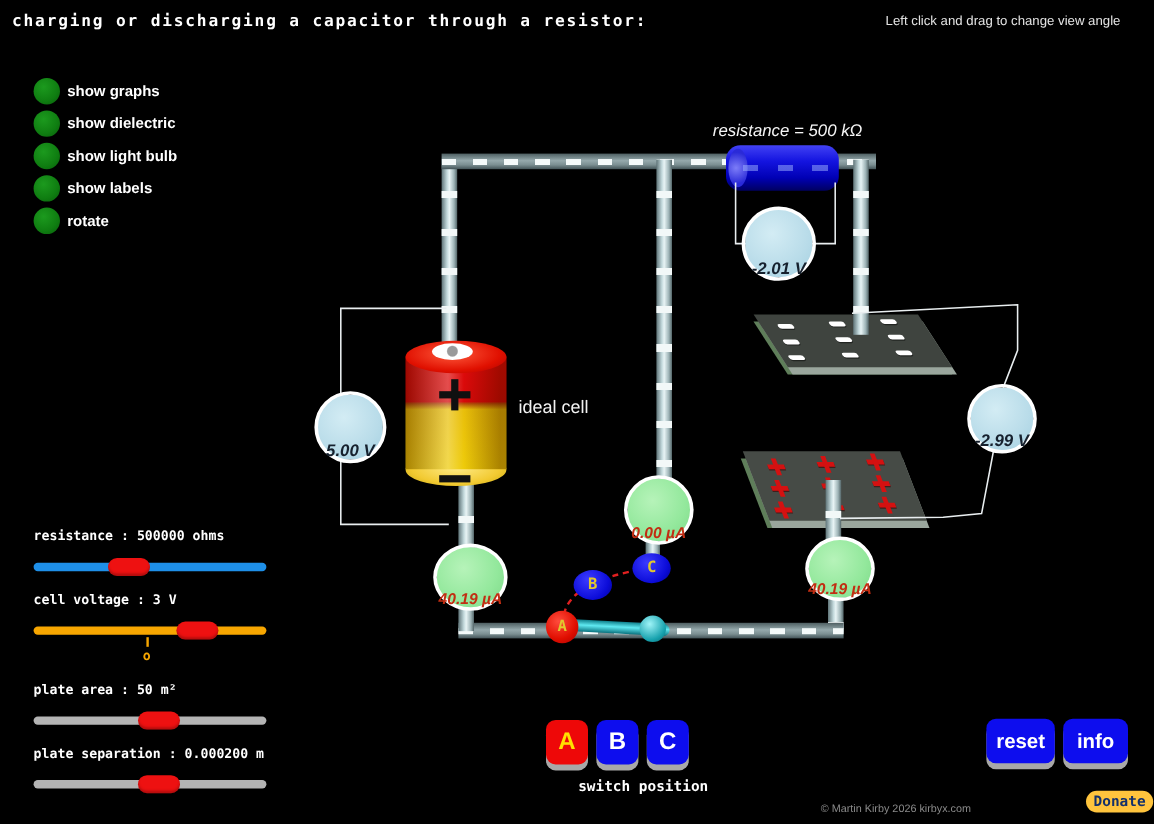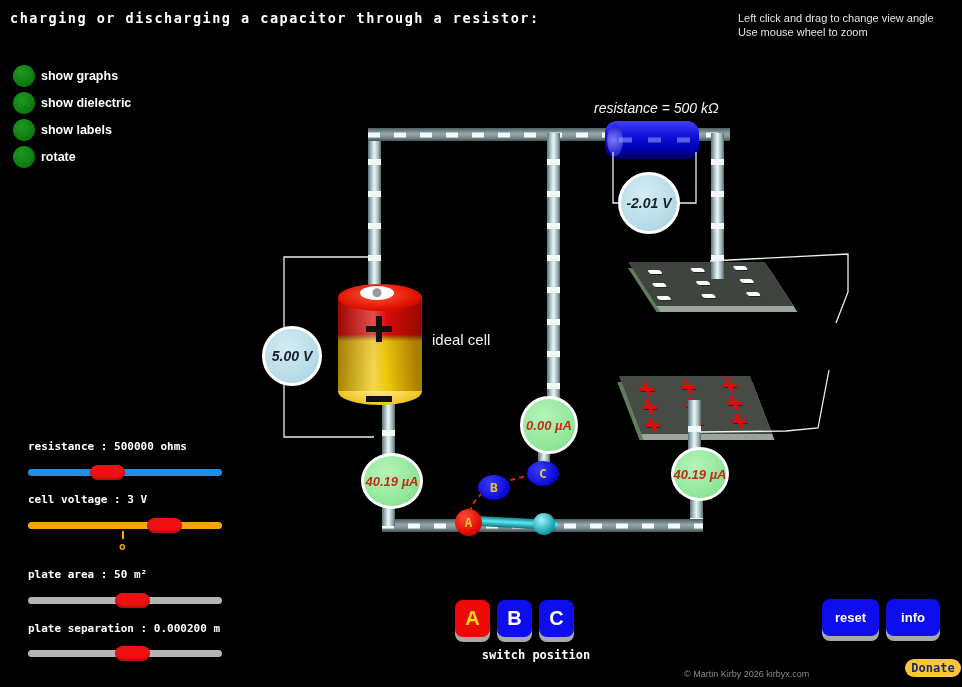--- a/index.html
+++ b/index.html
@@ -6,21 +6,21 @@
   #stage{position:relative;width:962px;height:687px;background:#000;overflow:hidden;
          font-family:"Liberation Sans",sans-serif;}
   .abs{position:absolute;}
 
   
   #page-title{left:10px;top:10px;color:#fff;font-family:"DejaVu Sans Mono",monospace;
     font-weight:bold;font-size:13.5px;letter-spacing:1.5px;white-space:nowrap;}
   #instructions{right:16px;top:11px;color:#e3e3e3;font-size:11px;line-height:14px;text-align:left;width:208px;}
 
   
-  #checkboxes{left:13px;top:65px;}
+  #checkboxes{left:28px;top:65px;}
   .cb-row{display:flex;align-items:center;height:22px;margin-bottom:5px;}
   .cb-dot{width:22px;height:22px;border-radius:50%;flex:0 0 22px;
     background:radial-gradient(circle at 38% 34%,#1c9a1e,#0f7d11 60%,#085c0a);}
   .cb-label{color:#fff;font-size:12.5px;font-weight:600;margin-left:6px;white-space:nowrap;}
 
   
   .sl-label{color:#fff;font-family:"DejaVu Sans Mono",monospace;font-weight:bold;font-size:11px;white-space:nowrap;}
   .sl-track{height:7px;width:194px;border-radius:4px;}
   .sl-thumb{position:absolute;width:35px;height:15px;border-radius:8px;background:#ee1111;
     box-shadow:inset 0 -2px 2px rgba(0,0,0,.25);}
@@ -32,21 +32,21 @@
     background:linear-gradient(to right,#5f7478,#c3d9dc 35%,#e8f4f5 50%,#9db3b6 80%,#536568);}
   .wire-v::after{content:"";position:absolute;inset:0;
     background:repeating-linear-gradient(to bottom,transparent 0 26px,#f2f8f8 26px 32px);}
   .wire-h{position:absolute;z-index:1;
     background:linear-gradient(to bottom,#4e5f62,#95a9ac 45%,#7b8f92 72%,#435458);}
   .wire-h::after{content:"";position:absolute;left:0;right:0;top:50%;height:5px;transform:translateY(-50%);
     background:repeating-linear-gradient(to right,#f4fafa 0 12px,transparent 12px 26px);}
 
   
   .meter{position:absolute;z-index:4;border:3px solid #fff;border-radius:50%;
-    display:flex;align-items:center;justify-content:center;
+    display:flex;align-items:flex-end;justify-content:center;
     font-weight:bold;font-style:italic;white-space:nowrap;}
   .vm{background:radial-gradient(circle at 40% 35%,#d3ecf4,#b9dce9 60%,#a3cfe0);color:#16212e;font-size:14px;}
   .am{background:radial-gradient(circle at 40% 35%,#b6f3b9,#93e89c 60%,#7cd887);color:#c22d12;font-size:13px;}
 
   
   #resistor{left:605px;top:121px;width:94px;height:38px;border-radius:12px;z-index:2;
     background:linear-gradient(to bottom,#4242f4,#1414e0 35%,#0000b4 72%,#000060);}
   #resistor::before{content:"";position:absolute;left:2px;top:3px;width:16px;height:32px;border-radius:50%;
     background:radial-gradient(circle at 40% 50%,#7d7df8,#2a2ad8 70%);}
   #resistor::after{content:"";position:absolute;left:14px;right:8px;top:50%;height:5px;transform:translateY(-50%);
@@ -96,49 +96,52 @@
     background:radial-gradient(circle at 38% 32%,#3b3bff,#0b0bd8 65%,#000090);}
   #contact-c{left:527px;top:461px;width:32px;height:25px;border-radius:50%;
     background:radial-gradient(circle at 38% 32%,#3b3bff,#0b0bd8 65%,#000090);}
 
   
   .btn3d{position:absolute;border:none;border-radius:8px;cursor:pointer;z-index:7;
     box-shadow:0 5px 0 #a8a8a8;display:flex;align-items:center;justify-content:center;
     font-family:"Liberation Sans",sans-serif;font-weight:bold;}
   .sw-btn{width:35px;height:37px;font-size:20px;background:#0d0dee;color:#fff;}
   .sw-btn.active{background:#ee0808;color:#ffe000;}
-  #btn-reset,#btn-info{height:37px;background:#0d0dee;color:#fff;font-size:13px;font-weight:bold;}
+  #btn-reset,#btn-info{height:37px;background:#0d0dee;color:#fff;font-size:17px;font-weight:bold;}
   #switch-pos-label{left:448px;top:648px;width:176px;text-align:center;color:#fff;
     font-family:"DejaVu Sans Mono",monospace;font-weight:bold;font-size:12px;}
   #donate-btn{left:905px;top:659px;width:56px;height:18px;border-radius:10px;background:#ffc43d;
     color:#13306b;font-weight:bold;font-size:12px;display:flex;align-items:center;justify-content:center;
     z-index:7;cursor:pointer;font-family:"DejaVu Sans Mono",monospace;}
   #copyright{left:684px;top:669px;color:#8a8a8a;font-family:Liberation Sans, sans-serif;font-size:9px;white-space:nowrap;}
 
   #overlay-svg{position:absolute;left:0;top:0;z-index:3;pointer-events:none;}
 </style>
 </head>
 <body>
 
 <div id="stage">
 
   <div class="abs" id="page-title">charging or discharging a capacitor through a resistor:</div>
   <div class="abs" id="instructions">
     <div>Left click and drag to change view angle</div>
-    <div>Use mouse wheel to zoom</div>
   </div>
 
   <div class="abs" id="checkboxes">
     <div class="cb-row">
       <span class="cb-dot"></span>
       <span class="cb-label">show graphs</span>
     </div>
     <div class="cb-row">
       <span class="cb-dot"></span>
       <span class="cb-label">show dielectric</span>
+    </div>
+    <div class="cb-row">
+      <span class="cb-dot"></span>
+      <span class="cb-label">show light bulb</span>
     </div>
     <div class="cb-row">
       <span class="cb-dot"></span>
       <span class="cb-label">show labels</span>
     </div>
     <div class="cb-row">
       <span class="cb-dot"></span>
       <span class="cb-label">rotate</span>
     </div>
   </div>
@@ -250,20 +253,23 @@
       <polyline points="829,370 818,428 786,431 700,432" fill="none" stroke="#e9eef0" stroke-width="1.3"></polyline>
       <path d="M 470 512 C 474 492 500 480 538 474" fill="none" stroke="#e02020" stroke-width="2" stroke-dasharray="5 4"></path>
     </svg>
 
     <div class="meter vm" style="left:262px;top:326px;width:54px;height:54px;">
       <span>5.00 V</span>
     </div>
     <div class="meter vm" style="left:618px;top:172px;width:56px;height:56px;">
       <span>-2.01 V</span>
     </div>
+    <div class="meter vm" style="left:806px;top:320px;width:52px;height:52px;">
+      <span>-2.99 V</span>
+    </div>
     <div class="meter am" style="left:361px;top:453px;width:56px;height:50px;">
       <span>40.19 µA</span>
     </div>
     <div class="meter am" style="left:520px;top:396px;width:52px;height:52px;">
       <span>0.00 µA</span>
     </div>
     <div class="meter am" style="left:671px;top:447px;width:52px;height:48px;">
       <span>40.19 µA</span>
     </div>
 

